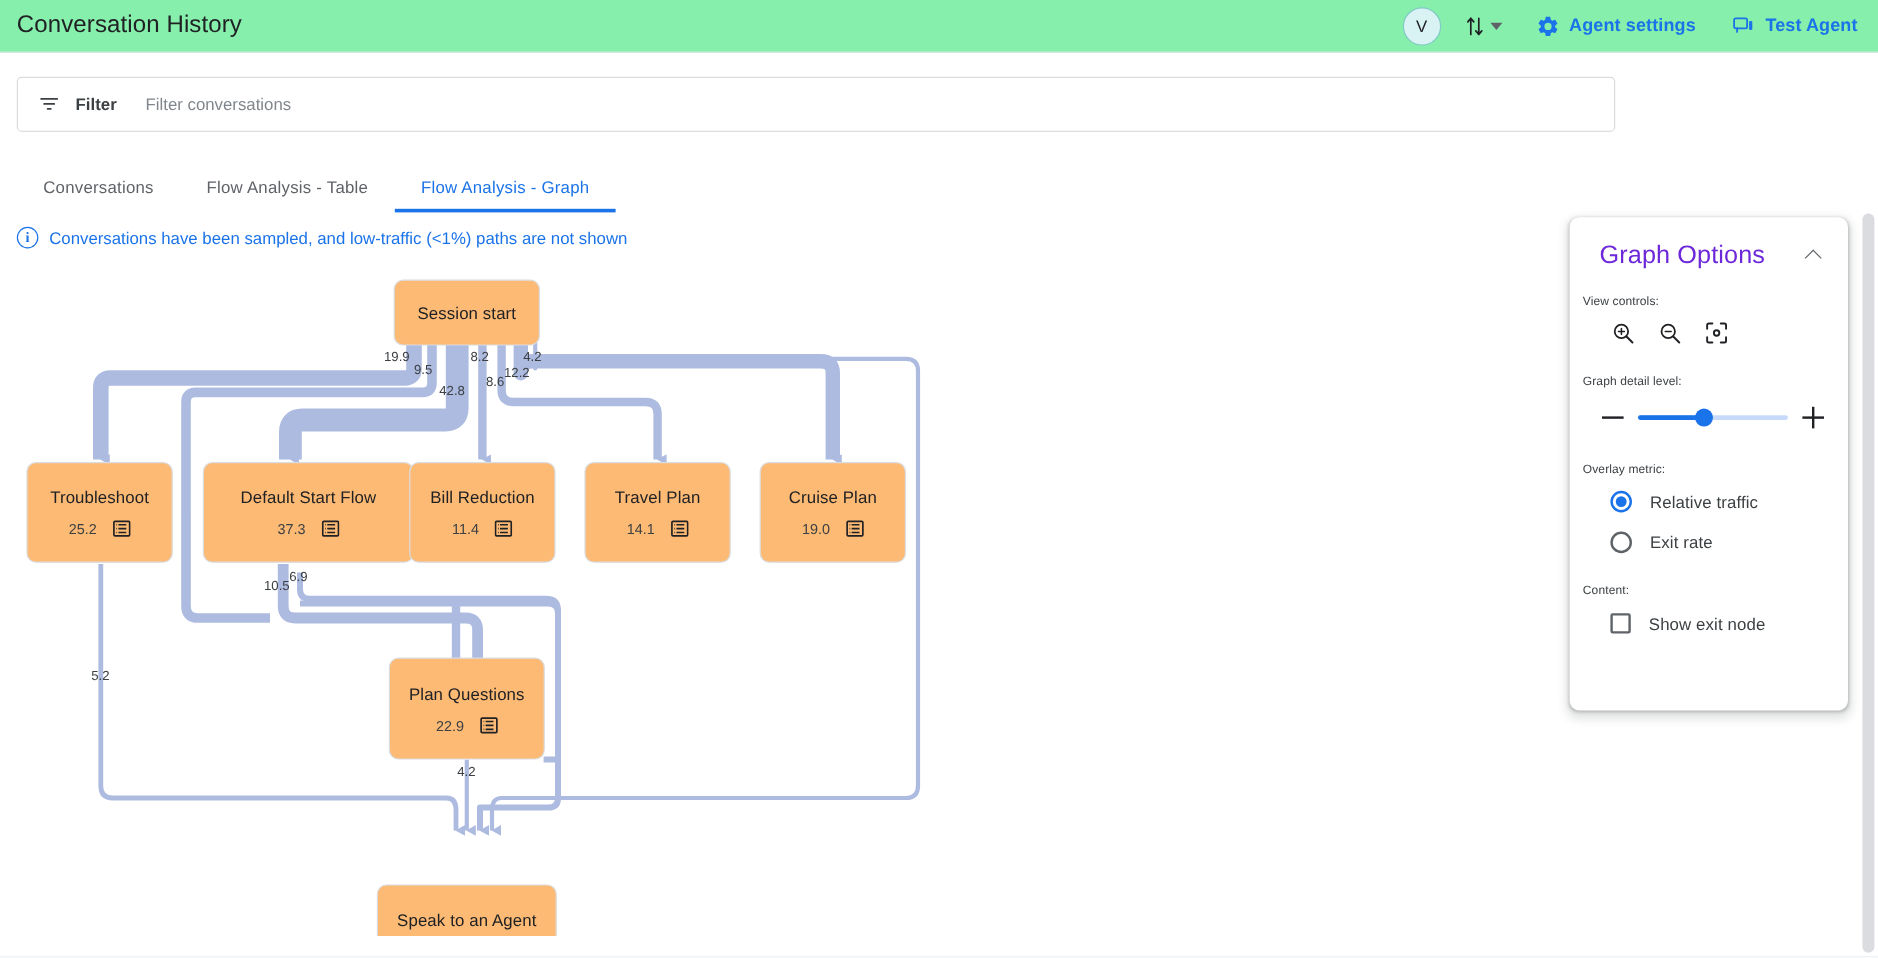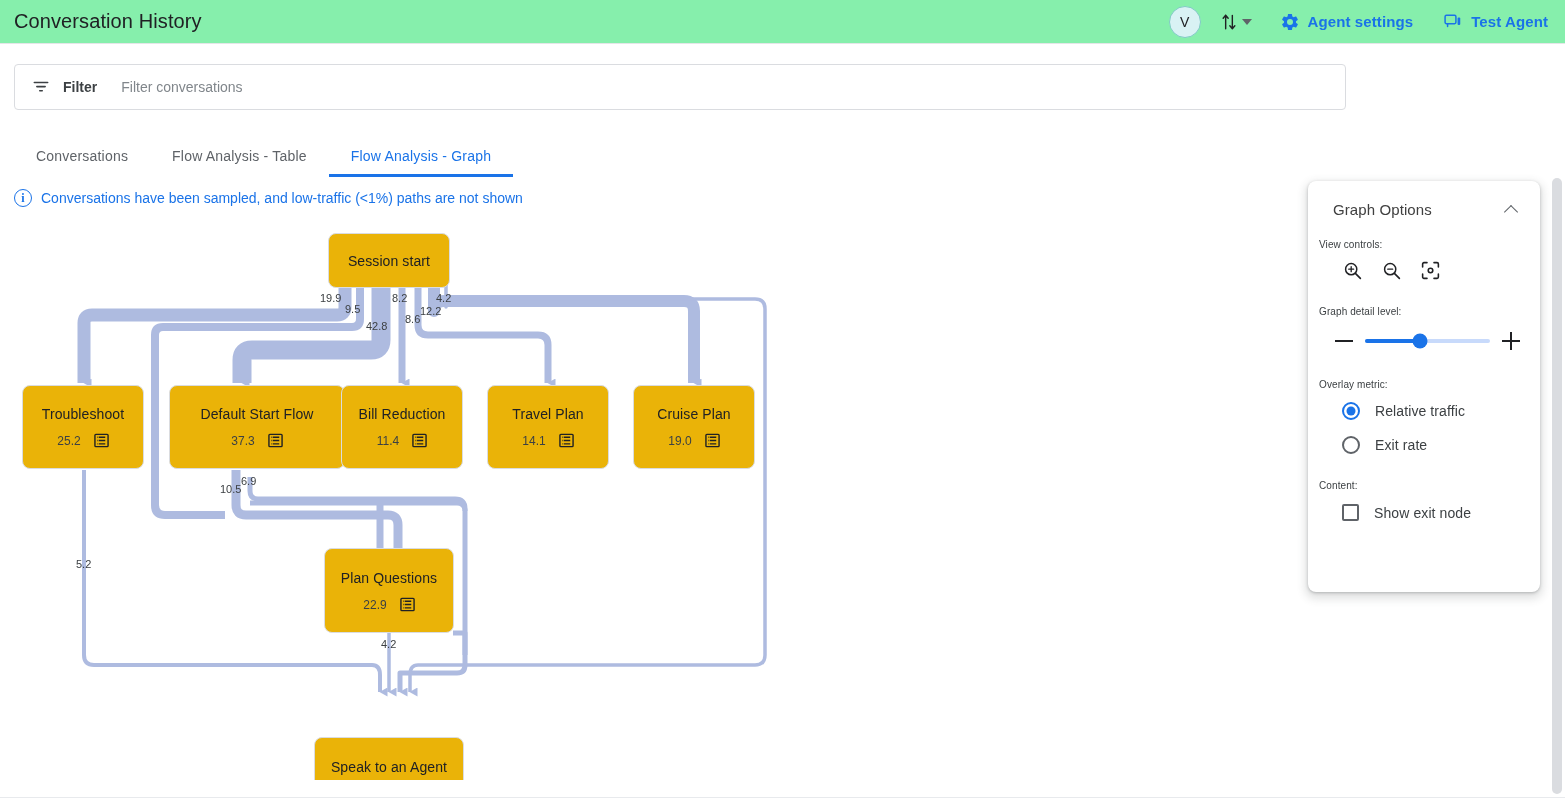--- a/index.html
+++ b/index.html
@@ -86,21 +86,21 @@
   }
 
   
   .canvas {
     position: absolute; left: 0; top: 215px; width: 1541px; height: 565px;
     overflow: hidden;
   }
   .graph-svg { position: absolute; left: 0; top: 0; }
 
   .node {
-    position: absolute; background: #eab308; border: 1px solid #dadce0;
+    position: absolute; background: #fdba74; border: 1px solid #dadce0;
     border-radius: 8px; display: flex; flex-direction: column;
     align-items: center; justify-content: center;
   }
   .node-label { font-size: 14px; color: #202124; letter-spacing: .1px; }
   .node-meta {
     display: flex; align-items: flex-end; gap: 13px; margin-top: 11px;
   }
   .node-value { font-size: 12px; color: #3c4043; }
   .tbl-icon { display: block; }
 
@@ -112,21 +112,21 @@
   
   .options-panel {
     position: absolute; left: 1308px; top: 181px; width: 232px; height: 411px;
     background: #fff; border-radius: 8px;
     box-shadow: 0 1px 3px rgba(60,64,67,.3), 0 4px 8px 3px rgba(60,64,67,.15);
   }
   .op-header {
     display: flex; align-items: center; justify-content: space-between;
     padding: 20px 20px 0 25px;
   }
-  .op-title { font-size: 15px; color: #404040; letter-spacing: .1px; }
+  .op-title { font-size: 21px; color: #6d28d9; letter-spacing: .1px; }
   .chev-up {
     width: 10px; height: 10px; border-left: 1.6px solid #5f6368;
     border-top: 1.6px solid #5f6368; transform: rotate(45deg);
     margin-right: 4px; margin-top: 4px; cursor: pointer;
   }
   .op-section-label {
     font-size: 10px; color: #3c4043; padding-left: 11px; letter-spacing: .1px;
   }
   .view-ctl-row { display: flex; align-items: center; gap: 18px; padding-left: 34px; }
   .view-btn { cursor: pointer; display: flex; align-items: center; }

